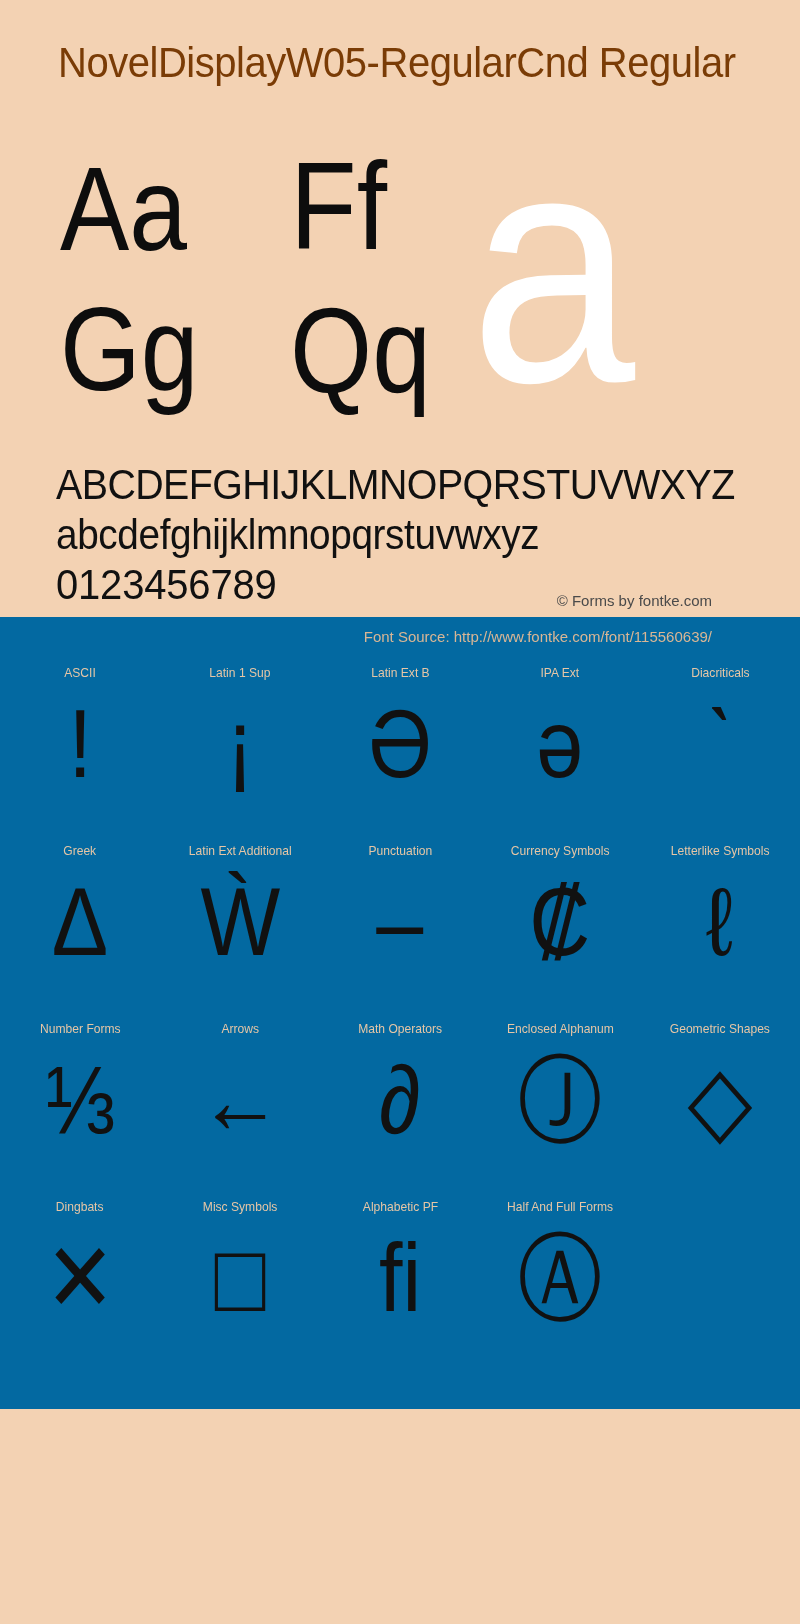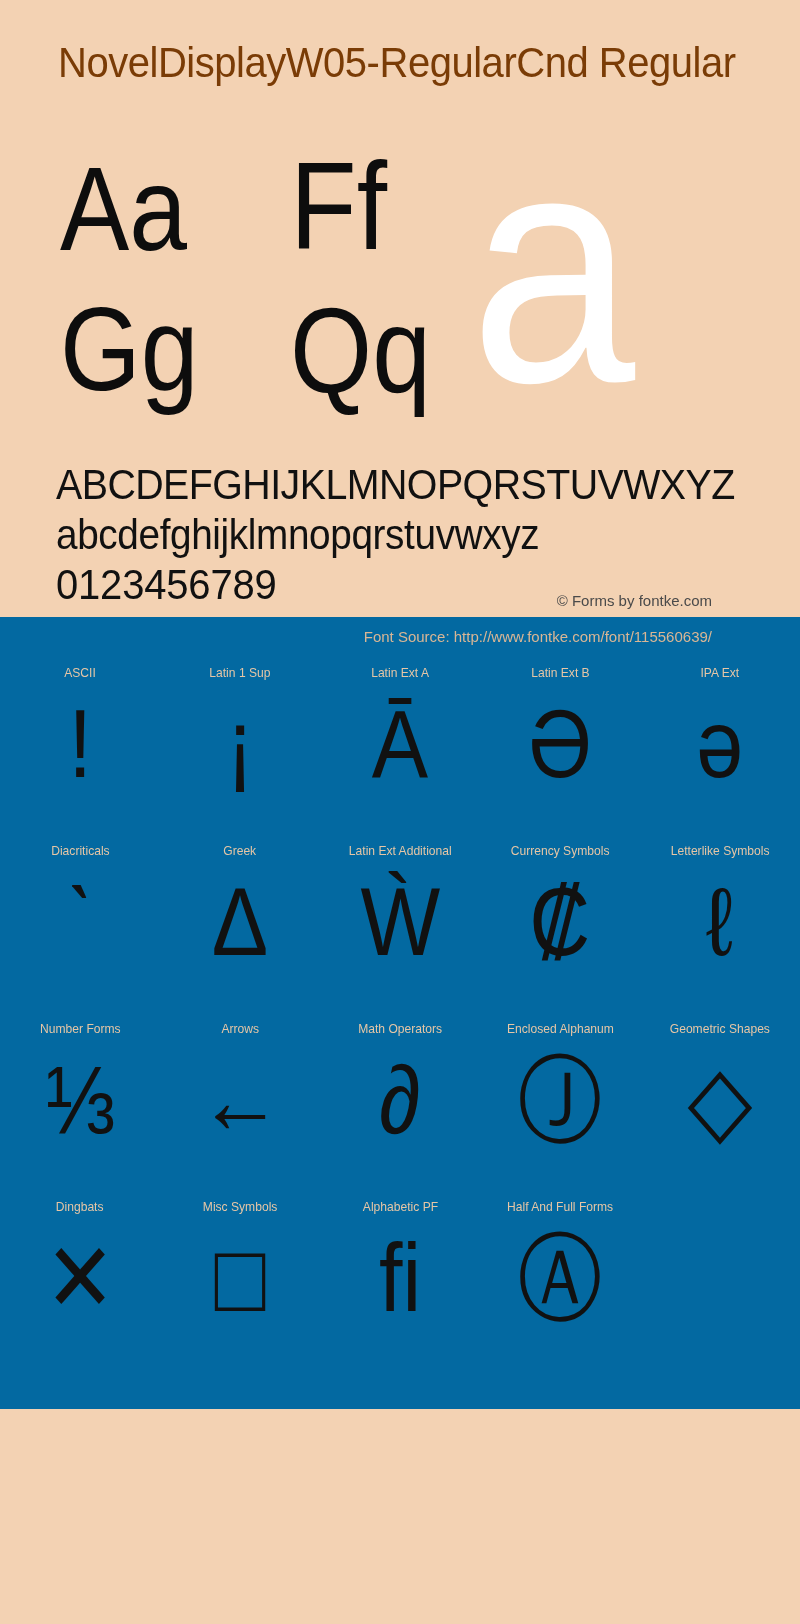--- a/index.html
+++ b/index.html
@@ -206,44 +206,44 @@
     <div class="block-grid" id="block-grid">
         <div class="block-cell">
           <div class="block-label">ASCII</div>
           <div class="block-glyph">!</div>
         </div>
         <div class="block-cell">
           <div class="block-label">Latin 1 Sup</div>
           <div class="block-glyph">¡</div>
         </div>
         <div class="block-cell">
-          <div class="block-label">Latin Ext A</div>
-          <div class="block-glyph">Ā</div>
-        </div>
-        <div class="block-cell">
           <div class="block-label">Latin Ext B</div>
           <div class="block-glyph">Ə</div>
         </div>
         <div class="block-cell">
           <div class="block-label">IPA Ext</div>
           <div class="block-glyph">ə</div>
         </div>
         <div class="block-cell">
           <div class="block-label">Diacriticals</div>
           <div class="block-glyph">ˋ</div>
         </div>
         <div class="block-cell">
           <div class="block-label">Greek</div>
           <div class="block-glyph">Δ</div>
         </div>
         <div class="block-cell">
           <div class="block-label">Latin Ext Additional</div>
           <div class="block-glyph">Ẁ</div>
         </div>
         <div class="block-cell">
+          <div class="block-label">Punctuation</div>
+          <div class="block-glyph">–</div>
+        </div>
+        <div class="block-cell">
           <div class="block-label">Currency Symbols</div>
           <div class="block-glyph">₡</div>
         </div>
         <div class="block-cell">
           <div class="block-label">Letterlike Symbols</div>
           <div class="block-glyph">ℓ</div>
         </div>
         <div class="block-cell">
           <div class="block-label">Number Forms</div>
           <div class="block-glyph">⅓</div>

